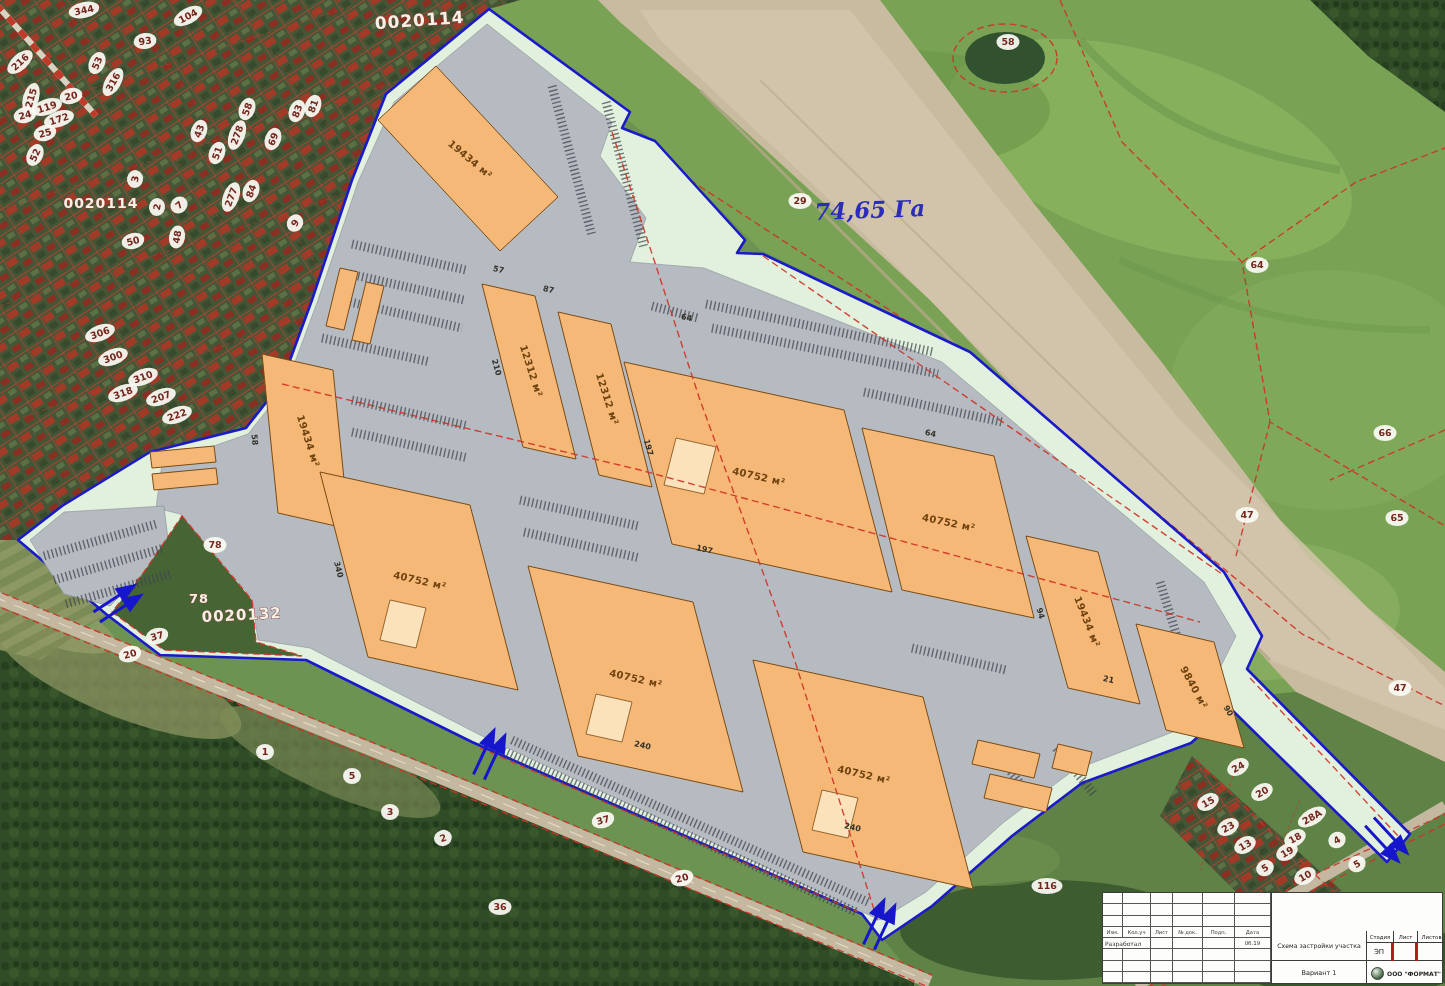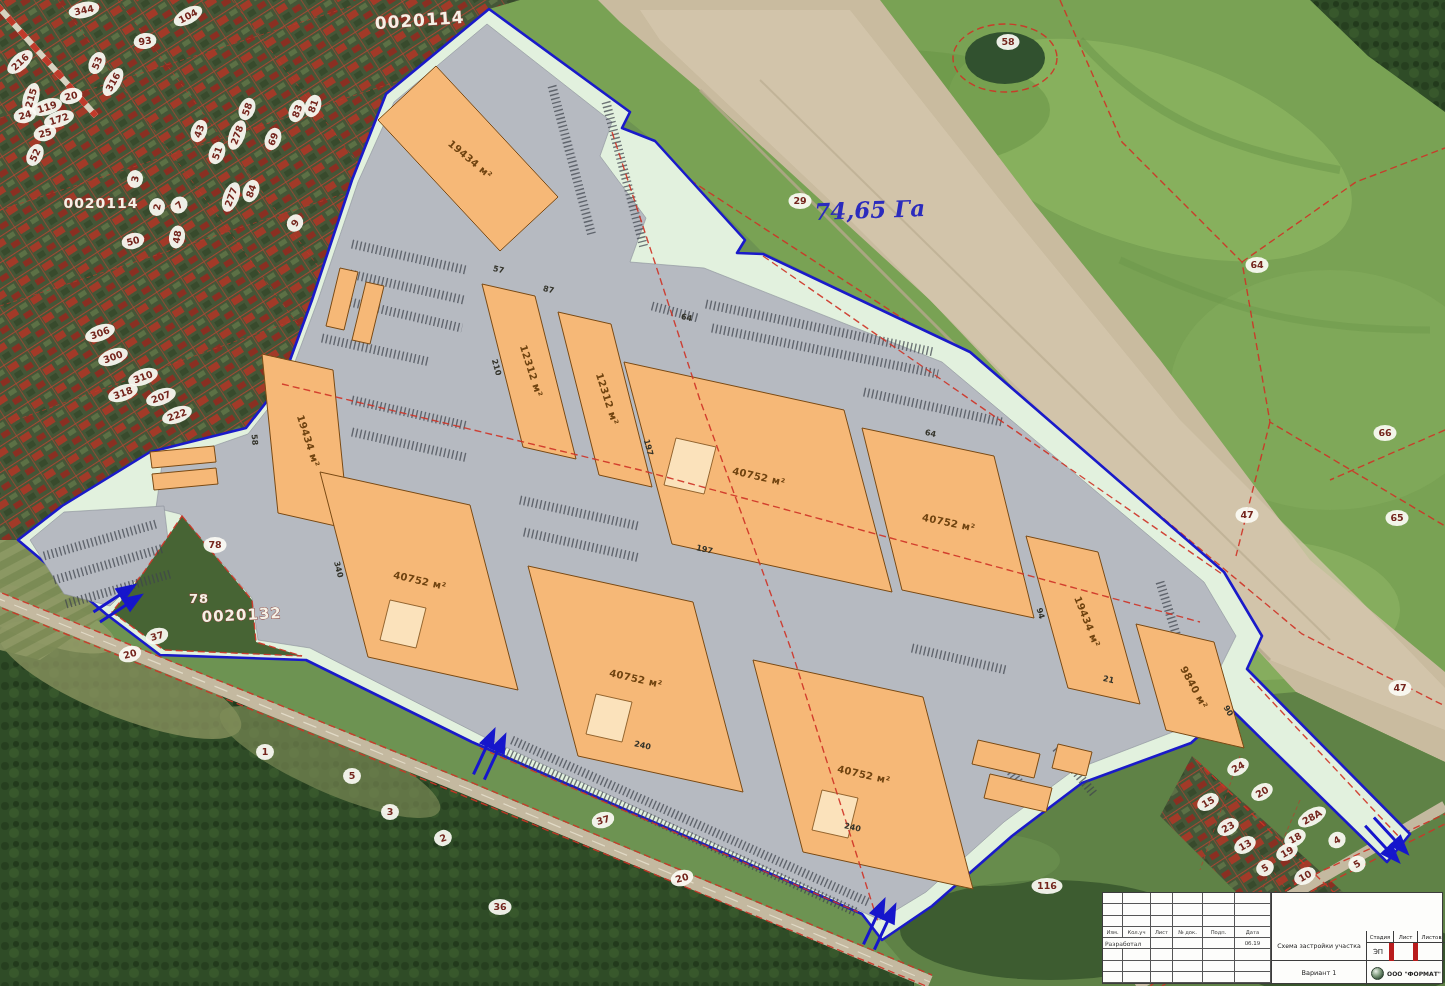--- a/index.html
+++ b/index.html
@@ -37,21 +37,21 @@
   .tl-txt{font-size:6px;justify-content:flex-start;padding-left:2px;}
   .tb-right{position:absolute;left:168px;top:0;width:173px;height:100%;border-left:1px solid #3c3c3c;}
   .tb-proj{position:absolute;left:0;top:0;width:100%;height:38px;border-bottom:1px solid #3c3c3c;
            display:flex;align-items:center;justify-content:center;font-size:8px;}
   .tb-mid{position:absolute;left:0;top:38px;width:100%;height:30px;border-bottom:1px solid #3c3c3c;}
   .tb-title{position:absolute;left:0;top:0;width:95px;height:100%;border-right:1px solid #3c3c3c;
             display:flex;align-items:center;justify-content:center;text-align:center;font-size:6.2px;padding:1px;}
   .tb-stage{position:absolute;left:95px;top:0;width:78px;height:100%;}
   .tb-stage .hd{position:absolute;top:0;height:12px;border-bottom:1px solid #3c3c3c;border-right:1px solid #3c3c3c;
                 font-size:5.4px;display:flex;align-items:center;justify-content:center;}
-  .tb-stage .vl{position:absolute;top:12px;height:18px;border-right:5px solid #b91c1c;
+  .tb-stage .vl{position:absolute;top:12px;height:18px;border-right:3px solid #b91c1c;
                 font-size:7px;display:flex;align-items:center;justify-content:center;}
   .tb-bot{position:absolute;left:0;top:68px;width:100%;height:24px;}
   .tb-var{position:absolute;left:0;top:0;width:95px;height:100%;border-right:1px solid #3c3c3c;
           display:flex;align-items:center;justify-content:center;font-size:6.5px;}
   .tb-logo{position:absolute;left:95px;top:0;width:78px;height:100%;display:flex;align-items:center;
            justify-content:center;gap:3px;font-size:6px;font-weight:bold;}
   .logo-ball{width:13px;height:13px;border-radius:50%;
              background:radial-gradient(circle at 35% 30%,#e8efe6,#7e9a7c 45%,#35503a 80%);
              border:.5px solid #2c402f;}
 </style>

